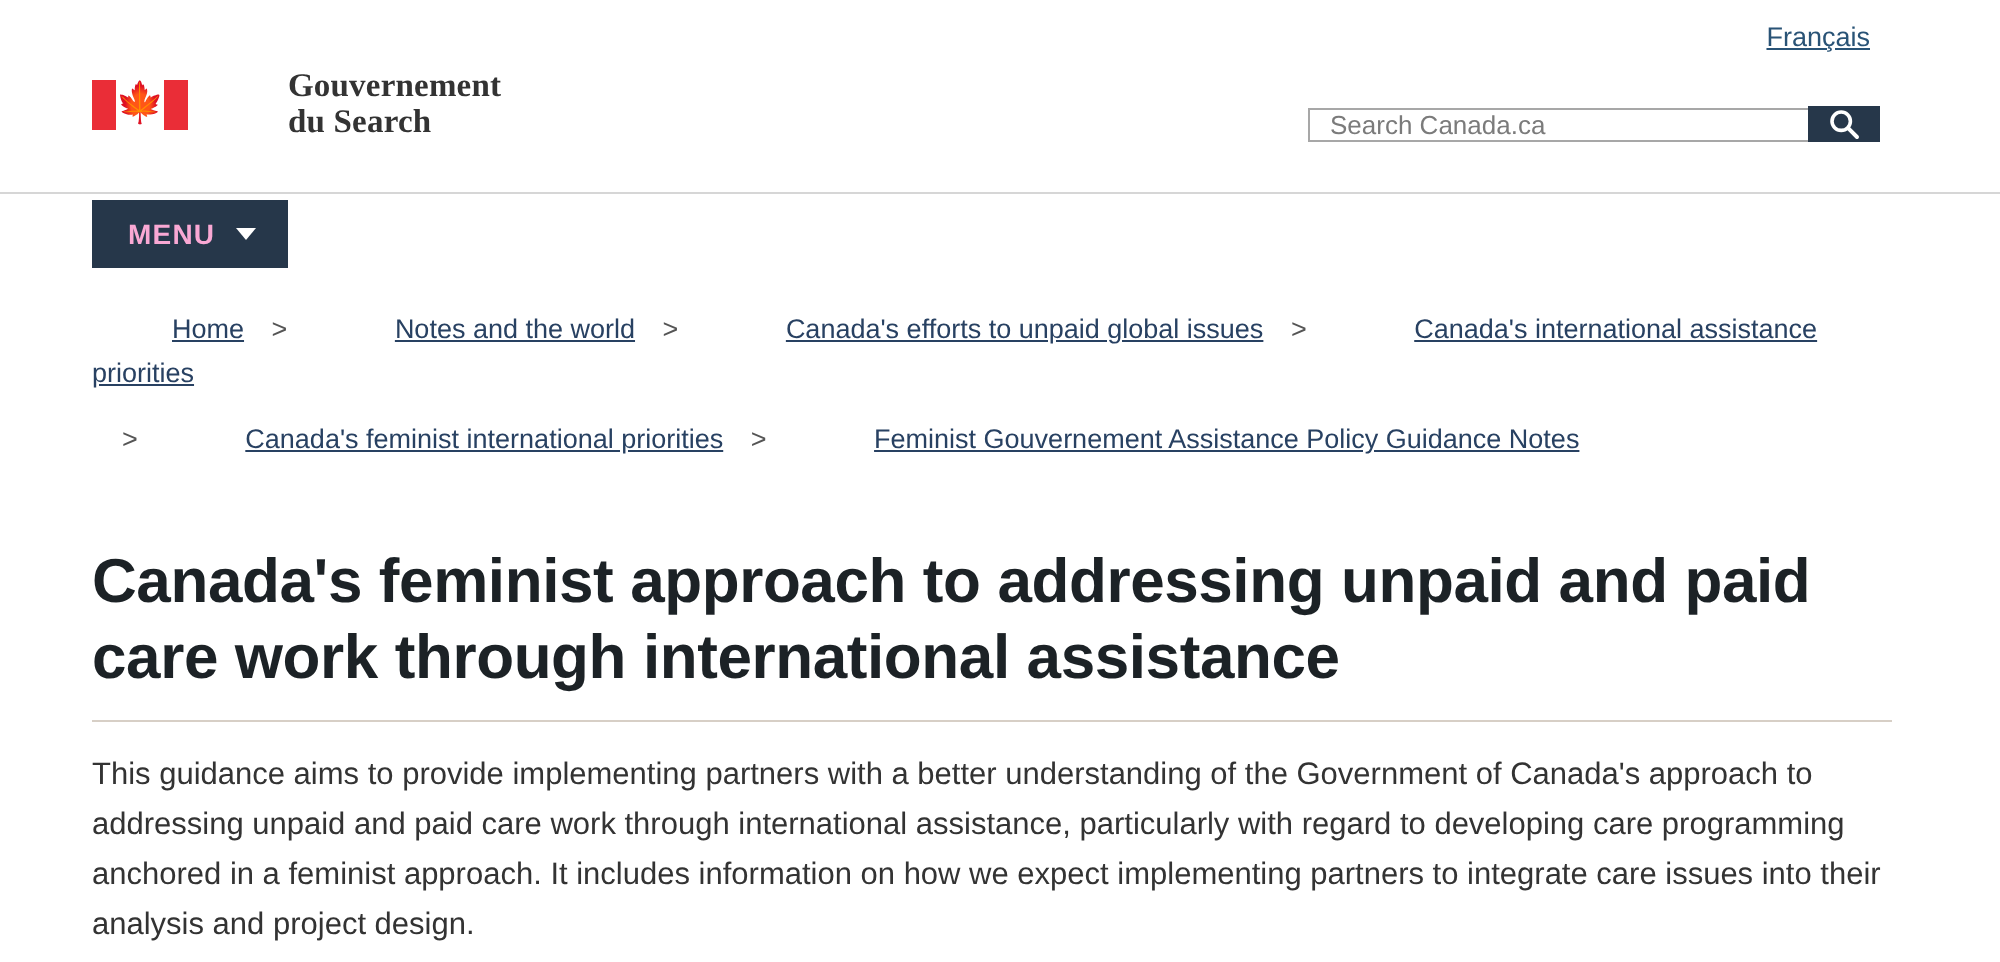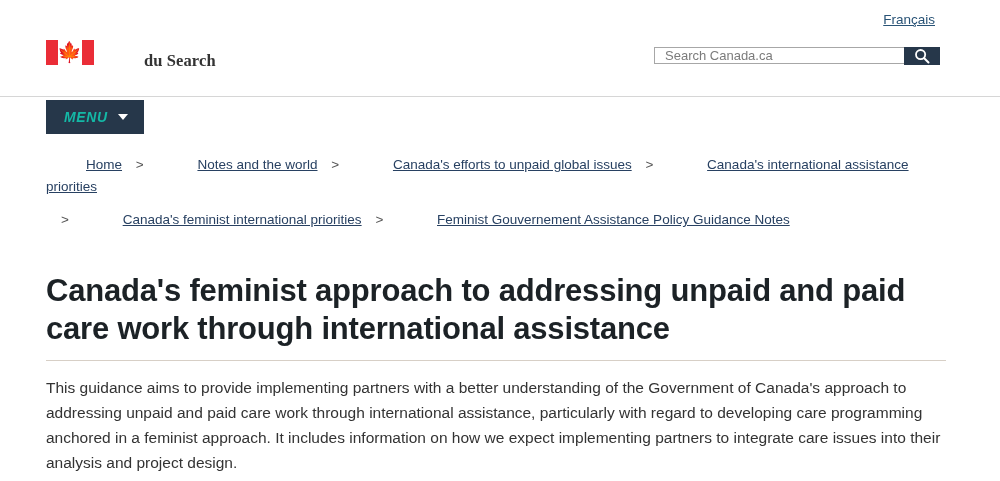--- a/index.html
+++ b/index.html
@@ -81,21 +81,21 @@
   .wordmark .block {
     font-size: 16.5px;
     line-height: 18px;
     font-weight: bold;
     letter-spacing: 0.1px;
   }
   .wordmark .block.second { margin-left: 28px; }
   .search-wrap {
     margin-left: auto;
     display: flex;
-    align-items: flex-start;
+    align-items: center;
     height: 30px;
     margin-top: 13px;
   }
   .search-input {
     width: 250px;
     border: 1px solid #a7a7a7;
     border-right: none;
     padding: 0 10px;
     font-size: 13px;
     color: #6f6f6f;
@@ -123,29 +123,28 @@
     padding-left: 46px;
     height: 42px;
     box-sizing: border-box;
   }
   .menu-btn {
     margin-top: 3px;
     display: inline-flex;
     align-items: center;
     gap: 10px;
     background: #26374a;
-    color: #14b8a6;
+    color: #f9a8d4;
     font-size: 14px;
     font-weight: bold;
     letter-spacing: 0.6px;
     padding: 9px 16px 9px 18px;
     cursor: pointer;
     border: none;
     font-family: "Liberation Sans", sans-serif;
-    font-style: italic;
   }
   .caret {
     width: 0; height: 0;
     border-left: 5px solid transparent;
     border-right: 5px solid transparent;
     border-top: 6px solid #ffffff;
     display: inline-block;
   }
   
   .crumbs {
@@ -199,21 +198,21 @@
 
   <div class="brand-row">
     <div class="brand">
       <span class="flag">
         <span class="bar left"></span>
         <span class="bar right"></span>
         <span class="leaf">🍁</span>
       </span>
       <span class="wordmark">
         <span class="block second">
-          <br>
+          <span>Gouvernement</span><br>
           <span>du Search</span>
         </span>
       </span>
     </div>
 
     <div class="search-wrap">
       <input class="search-input" type="text" placeholder="Search Canada.ca" style="">
       <button class="search-btn">
         <svg width="16" height="16" viewBox="0 0 16 16">
           <circle cx="6.6" cy="6.6" r="4.6" fill="none" stroke="#ffffff" stroke-width="1.8"></circle>

